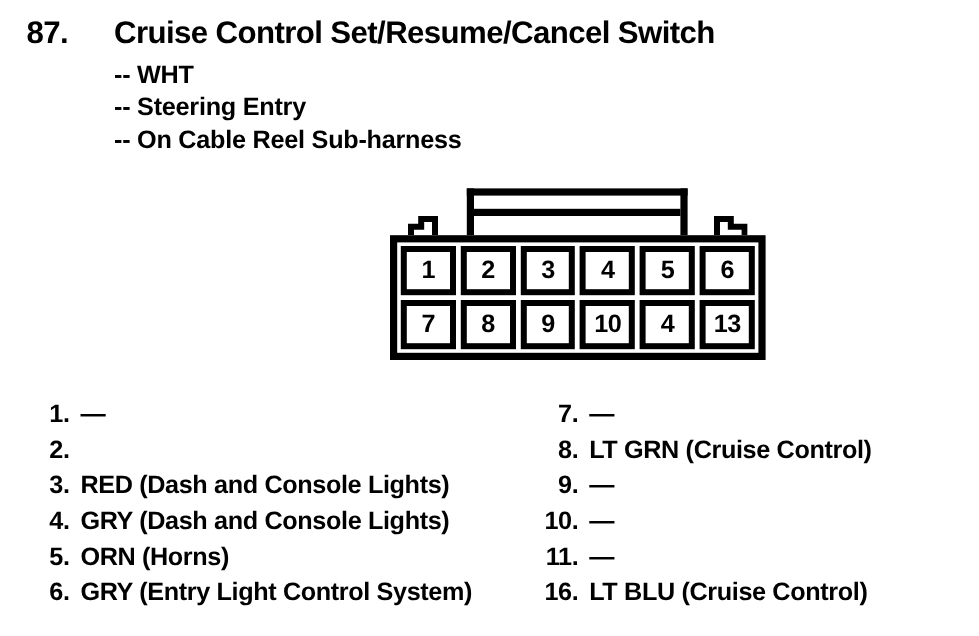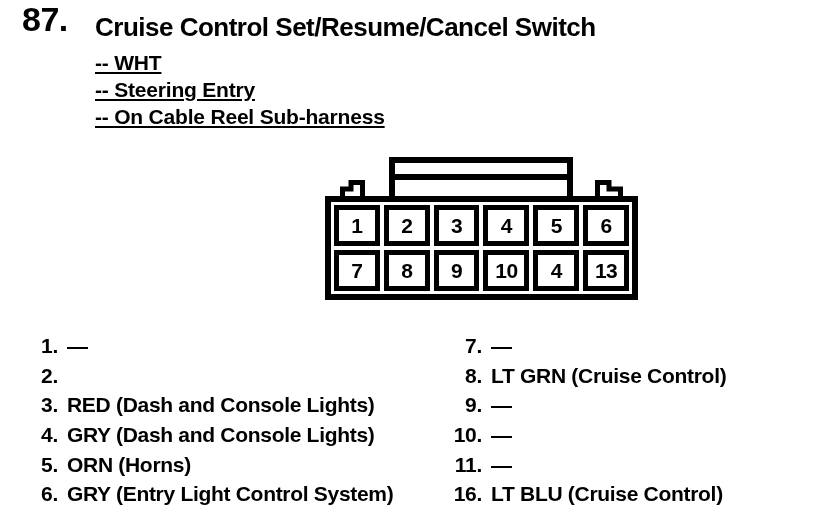--- a/index.html
+++ b/index.html
@@ -12,41 +12,40 @@
     color: #000000;
     font-family: "Liberation Sans", sans-serif;
     font-weight: bold;
     overflow: hidden;
   }
 
   
   .item-no {
     position: absolute;
     left: 22px;
-    top: 0;
-    font-size: 34px;
+    top: 12px;
+    font-size: 26px;
     letter-spacing: -0.5px;
     text-align: center;
   }
   .title {
     position: absolute;
     left: 95px;
     top: 12px;
     font-size: 26px;
     letter-spacing: -0.5px;
     white-space: nowrap;
   }
   .details {
     position: absolute;
     left: 95px;
     top: 49px;
     font-size: 21px;
     line-height: 27px;
     letter-spacing: -0.2px;
-    text-decoration: underline;
   }
 
   
   .connector {
     position: absolute;
     left: 325px;
     top: 157px;
     width: 313px;
     height: 143px;
   }

